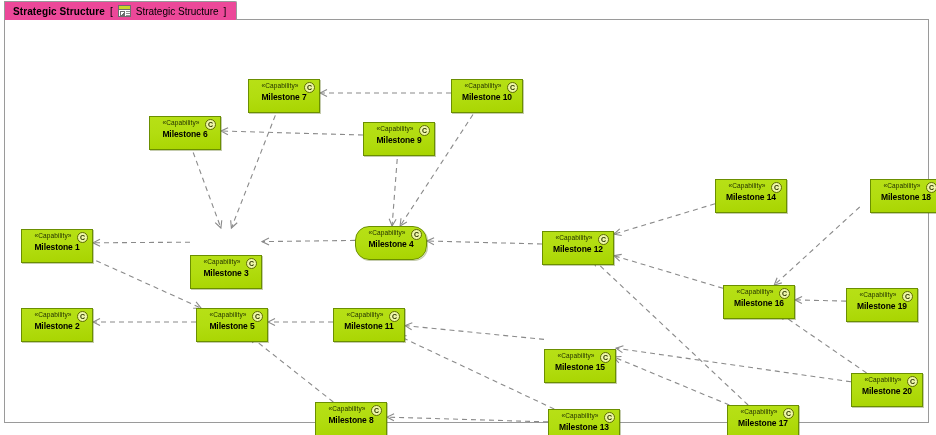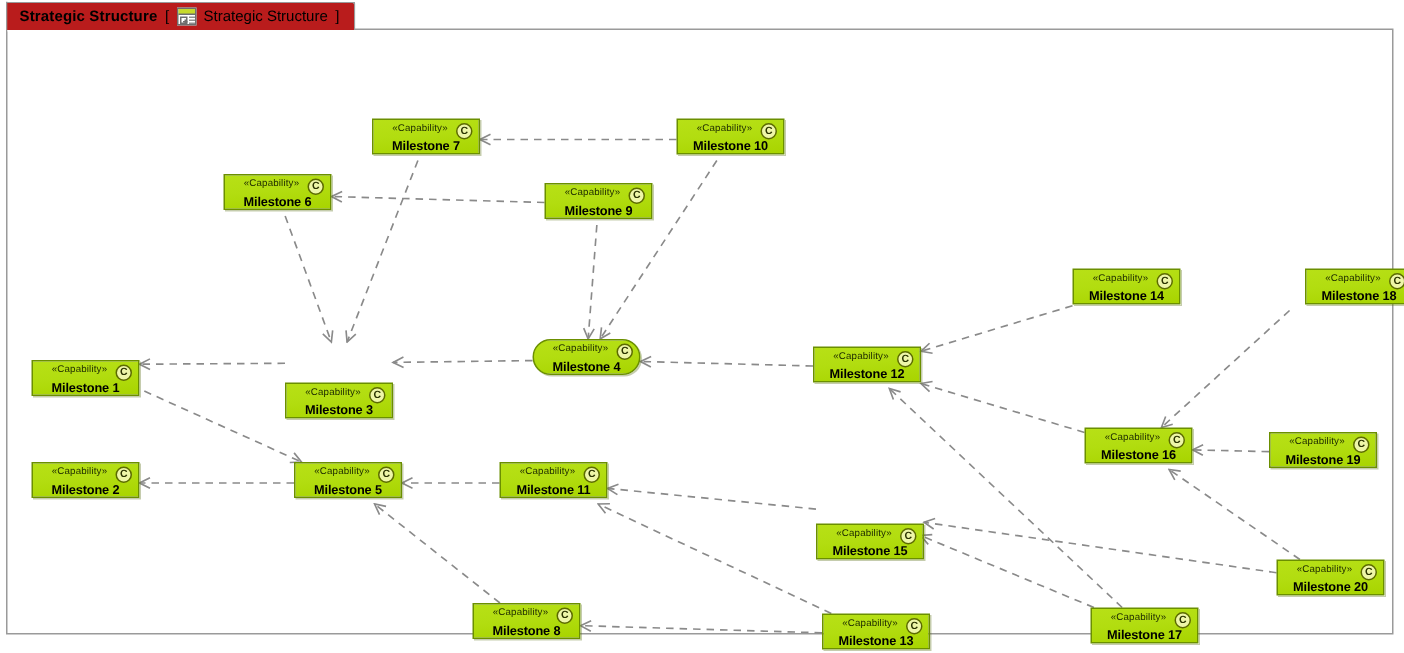--- a/index.html
+++ b/index.html
@@ -35,21 +35,21 @@
   #title-tab {
     position: absolute;
     left: 4px;
     top: 1px;
     height: 19px;
     box-sizing: border-box;
     padding: 0 10px 0 8px;
     display: flex;
     align-items: center;
     gap: 5px;
-    background: #b91c1c;
+    background: #ec4899;
     border: 1px solid #9a9a9a;
     border-bottom: none;
     border-top-right-radius: 2px;
     white-space: nowrap;
     z-index: 5;
   }
   #title-tab::after {
     
     content: "";
     position: absolute;
@@ -124,21 +124,21 @@
     left: 0; top: 0;
     width: 925px;
     height: 404px;
     pointer-events: none;
   }
 
   
   .node {
     position: absolute;
     width: 72px;
-    height: 24px;
+    height: 34px;
     box-sizing: border-box;
     border: 1px solid #6b8f00;
     background: linear-gradient(175deg, #b7e016 0%, #b2dd10 45%, #a8d400 100%);
     box-shadow: 1px 1px 0 rgba(90,110,20,0.35);
     z-index: 3;
   }
   .node .stereotype {
     position: absolute;
     left: 0;
     right: 0;
@@ -214,21 +214,21 @@
           <line x1="743.1" y1="385.0" x2="587.9" y2="239.0"></line>
           <line x1="854.7" y1="187.0" x2="769.3" y2="265.0"></line>
           <line x1="841.0" y1="281.1" x2="790.0" y2="279.9"></line>
           <line x1="861.6" y1="353.0" x2="774.4" y2="293.0"></line>
           <line x1="724.3" y1="385.0" x2="608.7" y2="337.0"></line>
           <line x1="846.0" y1="361.8" x2="611.0" y2="328.2"></line>
         </g>
     </svg>
 
     <div id="nodes">
-        <div class="node" style="left: 16px; top: 220px;">
+        <div class="node" style="left: 16px; top: 209px;">
           <div class="stereotype">«Capability»</div>
           <div class="c-badge">C</div>
           <div class="nodename">Milestone 1</div>
         </div>
         <div class="node" style="left: 16px; top: 288px;">
           <div class="stereotype">«Capability»</div>
           <div class="c-badge">C</div>
           <div class="nodename">Milestone 2</div>
         </div>
         <div class="node" style="left: 185px; top: 208px; margin-top: 27px;">

